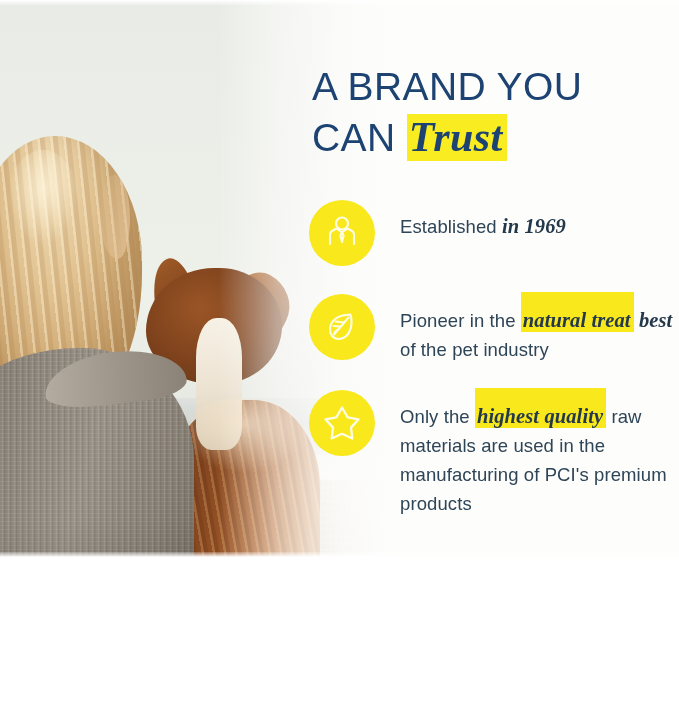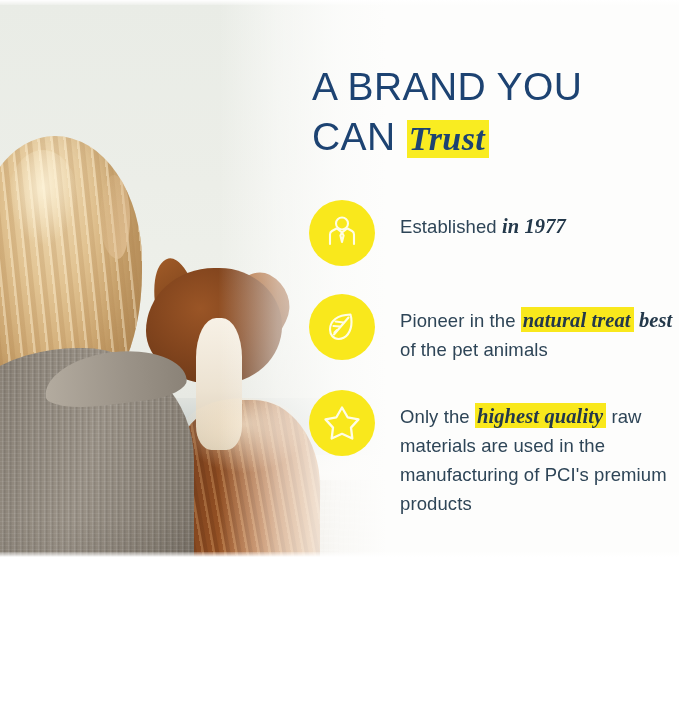--- a/index.html
+++ b/index.html
@@ -295,21 +295,21 @@
     color: #1d4372;
     font-size: 39px;
     line-height: 50px;
     letter-spacing: .4px;
     font-weight: 400;
   }
   .headline .serif-em {
     font-family: "Liberation Serif", serif;
     font-style: italic;
     font-weight: 700;
-    font-size: 34px;
+    font-size: 42px;
     background: #f9ec21;
     padding: 0 4px 1px 2px;
     box-decoration-break: clone;
     -webkit-box-decoration-break: clone;
   }
 
   .points {
     position: absolute;
     left: 0;
     top: 200px;
@@ -344,21 +344,21 @@
   }
   .ptext em {
     font-family: "Liberation Serif", serif;
     font-style: italic;
     font-weight: 700;
     font-size: 20.5px;
     color: #23384a;
   }
   .ptext .hl {
     background: #f9e81c;
-    padding: 2px 3px 1px 2px;
+    padding: 17px 3px 1px 2px;
     box-decoration-break: clone;
     -webkit-box-decoration-break: clone;
   }
 
   
   .p1 { margin-bottom: 28px; }
   .p2 { margin-bottom: 26px; }
   .p3 { margin-bottom: 30px; }
 </style>
 </head>
@@ -419,36 +419,36 @@
         <div class="badge">
           <svg width="40" height="40" viewBox="0 0 40 40" fill="none" stroke="#fffde6" stroke-width="2.1" stroke-linecap="round" stroke-linejoin="round">
             <circle cx="20" cy="10.5" r="6"></circle>
             <path d="M14.5 15.5 L10 18 A4 4 0 0 0 8 21.5 L8 31"></path>
             <path d="M25.5 15.5 L30 18 A4 4 0 0 1 32 21.5 L32 31"></path>
             <path d="M15.5 16 L20 19.5 L24.5 16"></path>
             <path d="M20 19.5 L18.4 22.5 L20 29 L21.6 22.5 Z"></path>
           </svg>
         </div>
         <div class="ptext">
-          <span>Established </span><em>in 1977</em>
+          <span>Established </span><em>in 1969</em>
         </div>
       </div>
 
       <div class="point p2">
         <div class="badge">
           <svg width="40" height="40" viewBox="0 0 40 40" fill="none" stroke="#fffde6" stroke-width="2.1" stroke-linecap="round" stroke-linejoin="round">
             <path d="M28.5 7.5 C15 8 8 14 8 22.5 C8 28 11.5 32 16.5 32 C24 32 29.5 25 29.5 15 C29.5 11.5 29 9 28.5 7.5 Z"></path>
             <path d="M26.5 10.5 L12 27.5"></path>
             <path d="M21.5 15.5 L13.5 14.5"></path>
             <path d="M18 19.5 L11.5 19"></path>
             <path d="M15 23 L12.5 25.5"></path>
           </svg>
         </div>
         <div class="ptext">
-          <span>Pioneer in the </span><em class="hl">natural treat</em><span> </span><em>best</em><span> of the pet animals</span>
+          <span>Pioneer in the </span><em class="hl">natural treat</em><span> </span><em>best</em><span> of the pet industry</span>
         </div>
       </div>
 
 
       <div class="point p4">
         <div class="badge">
           <svg width="42" height="42" viewBox="0 0 42 42" fill="none" stroke="#fffde6" stroke-width="2.3" stroke-linecap="round" stroke-linejoin="round">
             <path d="M21 5.5 L26.6 15.3 L37.5 17.4 L30 25.6 L31.3 36.5 L21 31.8 L10.7 36.5 L12 25.6 L4.5 17.4 L15.4 15.3 Z"></path>
           </svg>
         </div>

